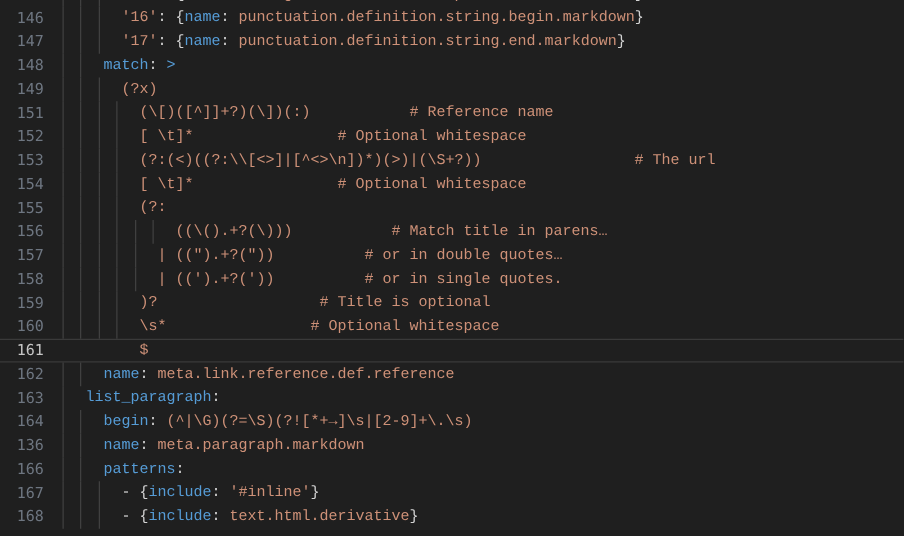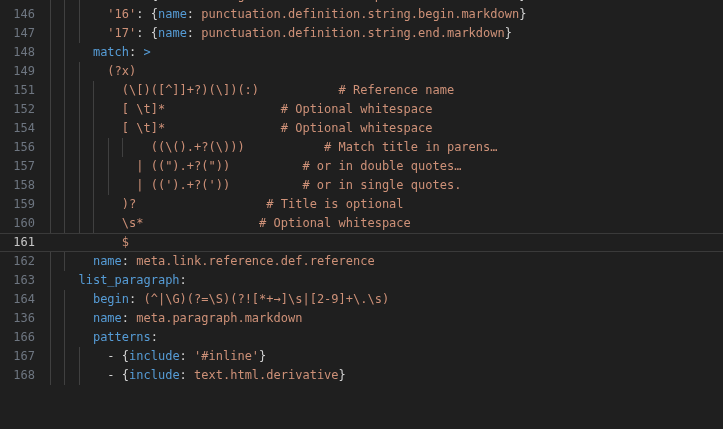--- a/index.html
+++ b/index.html
@@ -11,39 +11,41 @@
     cursor:text;
   }
   .code-rows{position:absolute;top:-14px;left:0;right:0;}
   .row{position:relative;height:19px;white-space:pre;padding-left:24px;}
   .row.active{border-top:1px solid var(--clb,#3a3a3a);border-bottom:1px solid var(--clb,#3a3a3a);height:17px;line-height:17px;}
   .gutter{
     position:absolute;left:0;top:0;width:35px;text-align:right;
     color:var(--ln,#6e7681);user-select:none;
   }
   .row.active .gutter{color:var(--lna,#c6c6c6);}
-  .content{position:absolute;left:64px;top:0;}
+  .content{position:absolute;left:54px;top:0;font-family:Liberation Mono, monospace;}
   .guide{position:absolute;top:0;bottom:0;width:1px;background:var(--ig,#404040);}
   .tk-k{color:var(--k,#569cd6);}
   .tk-p{color:var(--p,#d4d4d4);}
   .tk-s{color:var(--s,#ce9178);}
 </style>
 </head>
 <body>
 
 <div id="editor" style="--bg: #1f1f1f; --k: #569cd6; --p: #d4d4d4; --s: #ce9178; --ln: #6e7681; --lna: #c6c6c6; --ig: #404040; --clb: #3a3a3a;">
   <div class="code-rows" style="top: -14px;">
       <div class="row"><div class="gutter">145</div><div class="guide" style="left: 50px;"></div><div class="guide" style="left: 64.44px;"></div><div class="guide" style="left: 78.88px;"></div><div class="content"><span class="tk-p">      </span><span class="tk-s">'15'</span><span class="tk-p">: {</span><span class="tk-k">name</span><span class="tk-p">: </span><span class="tk-s">string.other.link.description.title.markdown</span><span class="tk-p">}</span></div></div>
       <div class="row"><div class="gutter">146</div><div class="guide" style="left: 50px;"></div><div class="guide" style="left: 64.44px;"></div><div class="guide" style="left: 78.88px;"></div><div class="content"><span class="tk-p">      </span><span class="tk-s">'16'</span><span class="tk-p">: {</span><span class="tk-k">name</span><span class="tk-p">: </span><span class="tk-s">punctuation.definition.string.begin.markdown</span><span class="tk-p">}</span></div></div>
       <div class="row"><div class="gutter">147</div><div class="guide" style="left: 50px;"></div><div class="guide" style="left: 64.44px;"></div><div class="guide" style="left: 78.88px;"></div><div class="content"><span class="tk-p">      </span><span class="tk-s">'17'</span><span class="tk-p">: {</span><span class="tk-k">name</span><span class="tk-p">: </span><span class="tk-s">punctuation.definition.string.end.markdown</span><span class="tk-p">}</span></div></div>
       <div class="row"><div class="gutter">148</div><div class="guide" style="left: 50px;"></div><div class="guide" style="left: 64.44px;"></div><div class="content"><span class="tk-p">    </span><span class="tk-k">match</span><span class="tk-p">: </span><span class="tk-k">&gt;</span></div></div>
       <div class="row"><div class="gutter">149</div><div class="guide" style="left: 50px;"></div><div class="guide" style="left: 64.44px;"></div><div class="guide" style="left: 78.88px;"></div><div class="content"><span class="tk-s">      (?x)</span></div></div>
       <div class="row"><div class="gutter">151</div><div class="guide" style="left: 50px;"></div><div class="guide" style="left: 64.44px;"></div><div class="guide" style="left: 78.88px;"></div><div class="guide" style="left: 93.32px;"></div><div class="content"><span class="tk-s">        (\[)([^]]+?)(\])(:)           # Reference name</span></div></div>
       <div class="row"><div class="gutter">152</div><div class="guide" style="left: 50px;"></div><div class="guide" style="left: 64.44px;"></div><div class="guide" style="left: 78.88px;"></div><div class="guide" style="left: 93.32px;"></div><div class="content"><span class="tk-s">        [ \t]*                # Optional whitespace</span></div></div>
+      <div class="row"><div class="gutter">153</div><div class="guide" style="left: 50px;"></div><div class="guide" style="left: 64.44px;"></div><div class="guide" style="left: 78.88px;"></div><div class="guide" style="left: 93.32px;"></div><div class="content"><span class="tk-s">        (?:(&lt;)((?:\\[&lt;&gt;]|[^&lt;&gt;\n])*)(&gt;)|(\S+?))                 # The url</span></div></div>
       <div class="row"><div class="gutter">154</div><div class="guide" style="left: 50px;"></div><div class="guide" style="left: 64.44px;"></div><div class="guide" style="left: 78.88px;"></div><div class="guide" style="left: 93.32px;"></div><div class="content"><span class="tk-s">        [ \t]*                # Optional whitespace</span></div></div>
+      <div class="row"><div class="gutter">155</div><div class="guide" style="left: 50px;"></div><div class="guide" style="left: 64.44px;"></div><div class="guide" style="left: 78.88px;"></div><div class="guide" style="left: 93.32px;"></div><div class="content"><span class="tk-s">        (?:</span></div></div>
       <div class="row"><div class="gutter">156</div><div class="guide" style="left: 50px;"></div><div class="guide" style="left: 64.44px;"></div><div class="guide" style="left: 78.88px;"></div><div class="guide" style="left: 93.32px;"></div><div class="guide" style="left: 107.76px;"></div><div class="guide" style="left: 122.2px;"></div><div class="content"><span class="tk-s">            ((\().+?(\)))           # Match title in parens…</span></div></div>
       <div class="row"><div class="gutter">157</div><div class="guide" style="left: 50px;"></div><div class="guide" style="left: 64.44px;"></div><div class="guide" style="left: 78.88px;"></div><div class="guide" style="left: 93.32px;"></div><div class="guide" style="left: 107.76px;"></div><div class="content"><span class="tk-s">          | ((").+?("))          # or in double quotes…</span></div></div>
       <div class="row"><div class="gutter">158</div><div class="guide" style="left: 50px;"></div><div class="guide" style="left: 64.44px;"></div><div class="guide" style="left: 78.88px;"></div><div class="guide" style="left: 93.32px;"></div><div class="guide" style="left: 107.76px;"></div><div class="content"><span class="tk-s">          | ((').+?('))          # or in single quotes.</span></div></div>
       <div class="row"><div class="gutter">159</div><div class="guide" style="left: 50px;"></div><div class="guide" style="left: 64.44px;"></div><div class="guide" style="left: 78.88px;"></div><div class="guide" style="left: 93.32px;"></div><div class="content"><span class="tk-s">        )?                  # Title is optional</span></div></div>
       <div class="row"><div class="gutter">160</div><div class="guide" style="left: 50px;"></div><div class="guide" style="left: 64.44px;"></div><div class="guide" style="left: 78.88px;"></div><div class="guide" style="left: 93.32px;"></div><div class="content"><span class="tk-s">        \s*                # Optional whitespace</span></div></div>
       <div class="row active"><div class="gutter">161</div><div class="content"><span class="tk-s">        $</span></div></div>
       <div class="row"><div class="gutter">162</div><div class="guide" style="left: 50px;"></div><div class="guide" style="left: 64.44px;"></div><div class="content"><span class="tk-p">    </span><span class="tk-k">name</span><span class="tk-p">: </span><span class="tk-s">meta.link.reference.def.reference</span></div></div>
       <div class="row"><div class="gutter">163</div><div class="guide" style="left: 50px;"></div><div class="content"><span class="tk-p">  </span><span class="tk-k">list_paragraph</span><span class="tk-p">:</span></div></div>
       <div class="row"><div class="gutter">164</div><div class="guide" style="left: 50px;"></div><div class="guide" style="left: 64.44px;"></div><div class="content"><span class="tk-p">    </span><span class="tk-k">begin</span><span class="tk-p">: </span><span class="tk-s">(^|\G)(?=\S)(?![*+→]\s|[2-9]+\.\s)</span></div></div>
       <div class="row"><div class="gutter">136</div><div class="guide" style="left: 50px;"></div><div class="guide" style="left: 64.44px;"></div><div class="content"><span class="tk-p">    </span><span class="tk-k">name</span><span class="tk-p">: </span><span class="tk-s">meta.paragraph.markdown</span></div></div>

